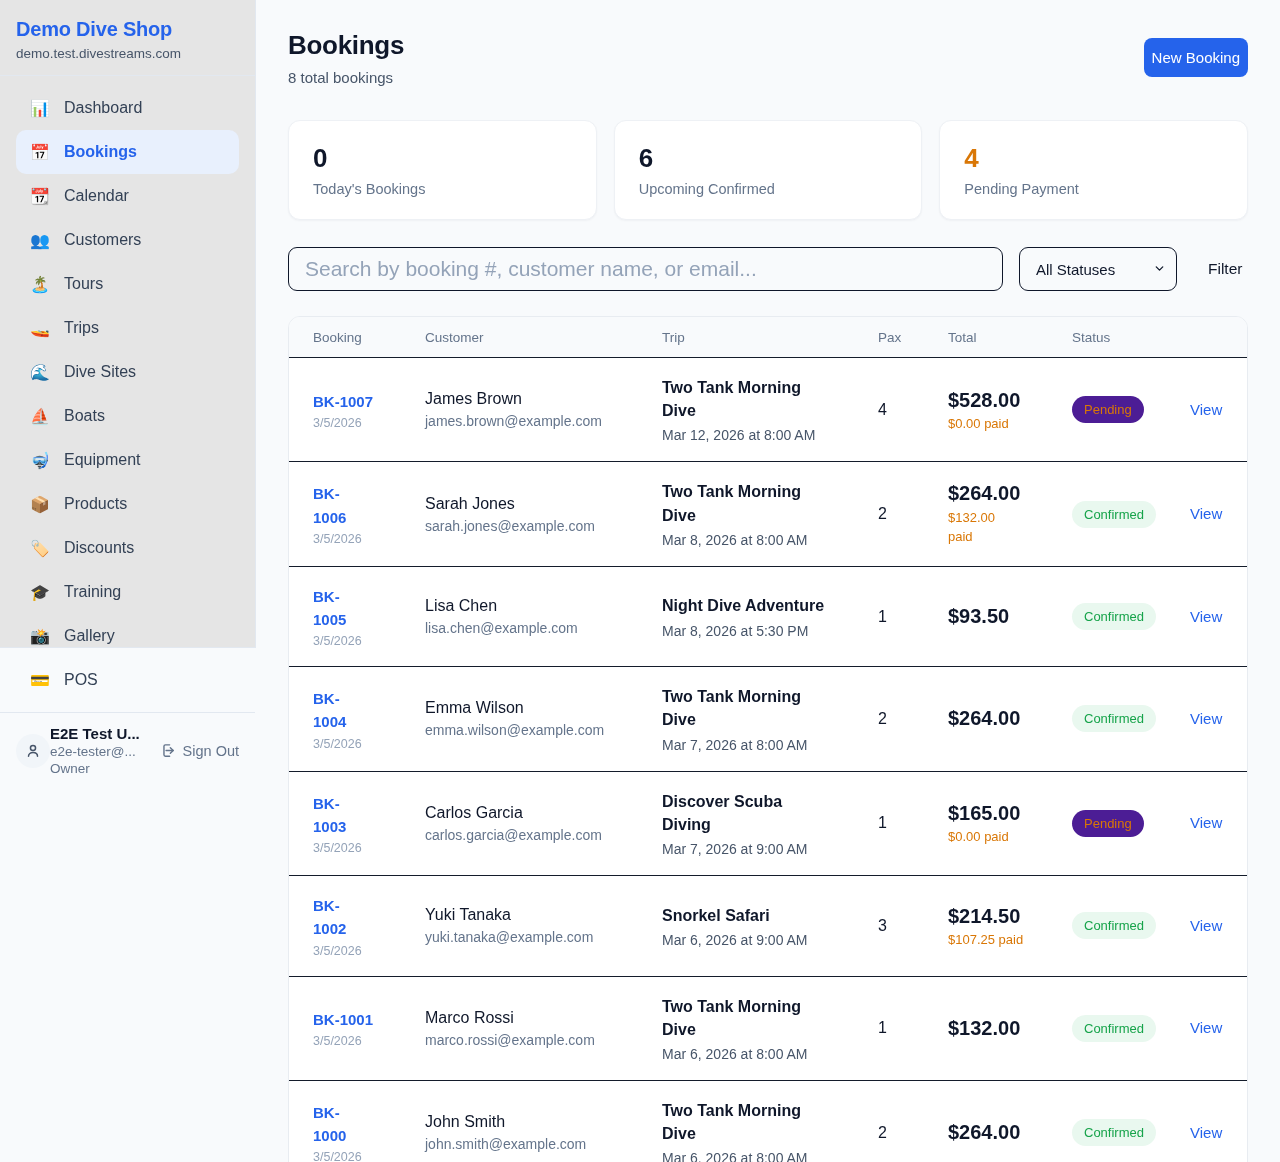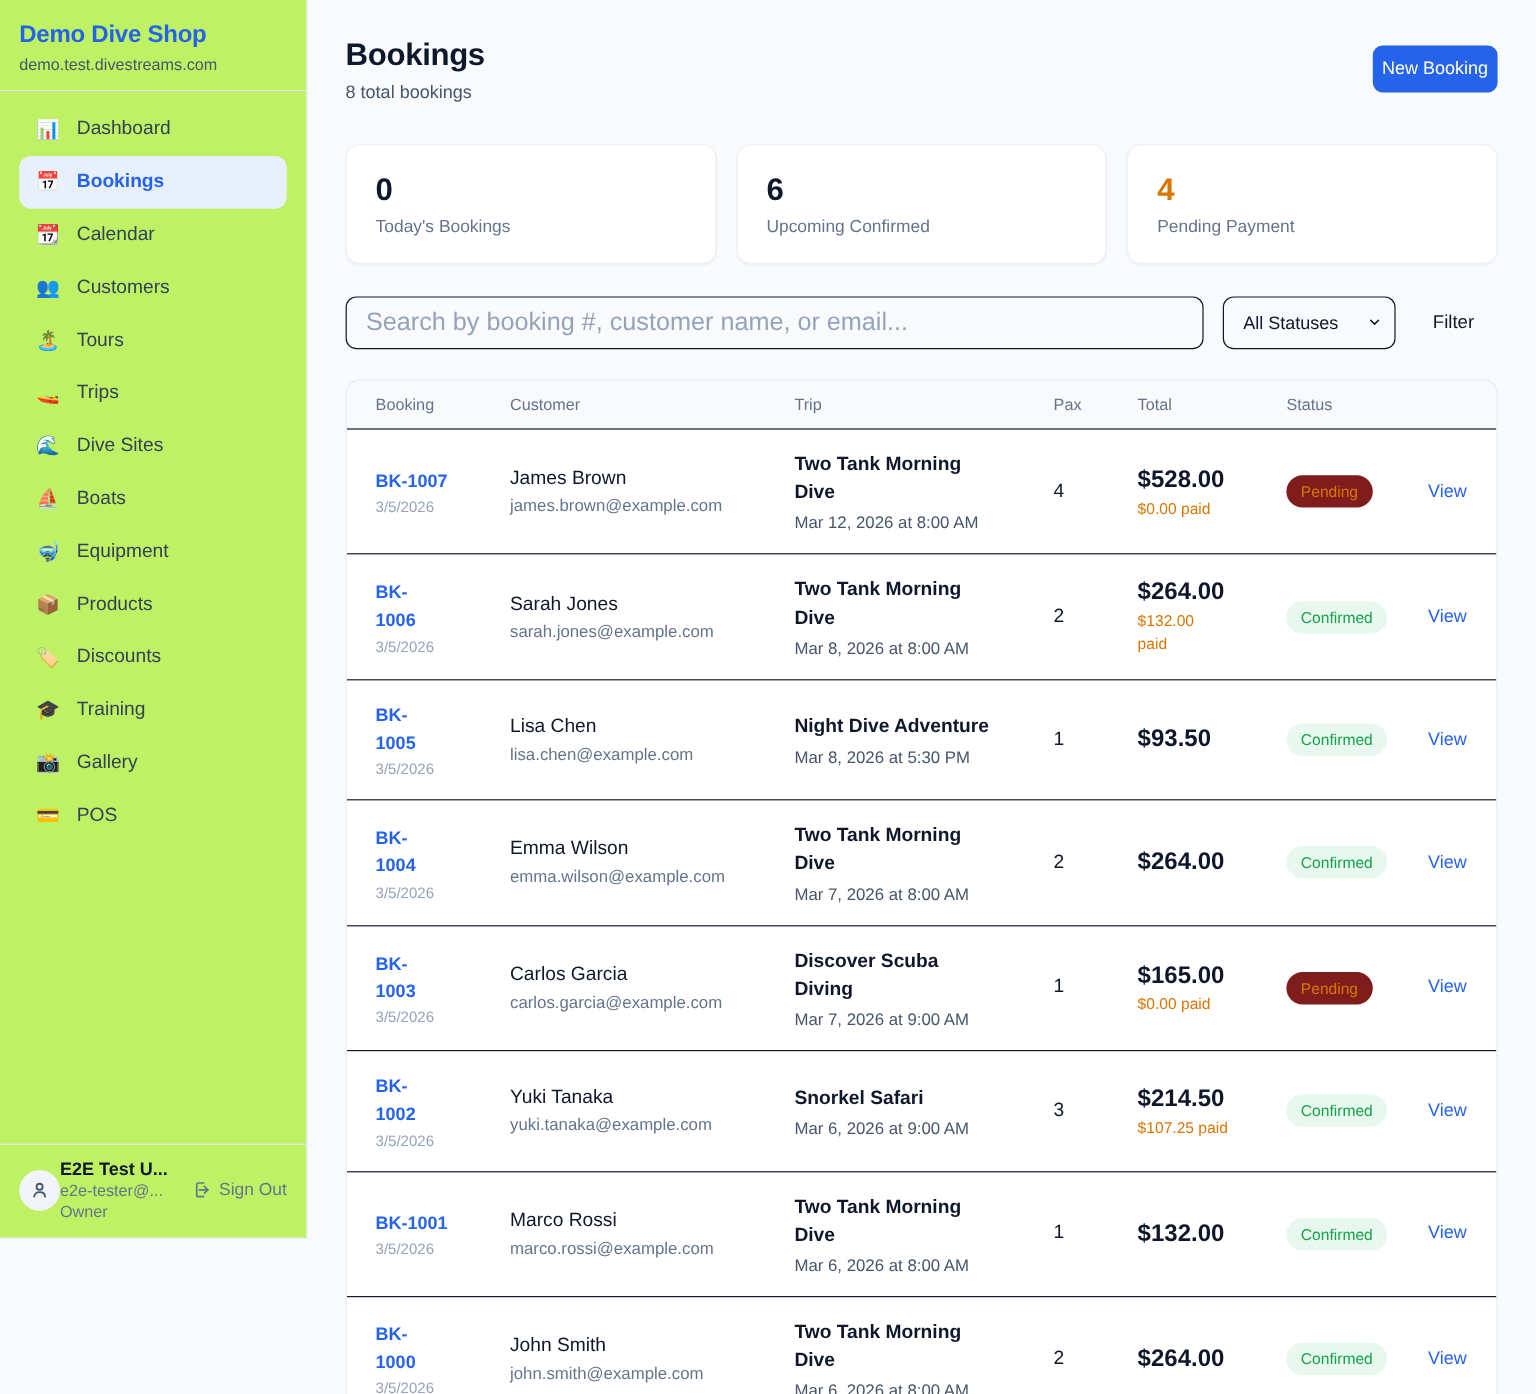--- a/index.html
+++ b/index.html
@@ -8,22 +8,22 @@
     font-family: "Liberation Sans", "DejaVu Sans", sans-serif;
     background: #f8fafc;
     color: #0f172a;
     position: relative;
     overflow: hidden;
   }
 
   
   .sidebar {
     position: absolute; left: 0; top: 0;
-    width: 256px; height: 1032px;
-    background: #bef264;
+    width: 256px; height: 648px;
+    background: #e5e5e5;
     border-right: 1px solid #e2e8f0;
     border-bottom: 1px solid #e2e8f0;
     display: flex; flex-direction: column;
   }
   .brand { padding: 18px 16px 14px 16px; border-bottom: 1px solid #e2e8f0; }
   .brand-title { color: #2563eb; font-size: 20px; font-weight: 700; letter-spacing: -0.2px; }
   .brand-domain { color: #475569; font-size: 13.5px; margin-top: 5px; }
 
   .nav { padding: 10px 16px; flex: 1 1 auto; }
   .nav-item {
@@ -79,21 +79,21 @@
   .search-input {
     flex: 0 0 auto; width: 715px; height: 44px;
     border: 1.5px solid #0f172a; border-radius: 9px;
     padding: 0 16px; font-family: inherit; font-size: 21px; color: #0f172a;
     background: #f8fafc; outline: none;
   }
   .search-input::placeholder { color: #94a3b8; }
   .select-wrap { position: relative; }
   .status-select {
     appearance: none; -webkit-appearance: none;
-    height: 44px; width: 144px;
+    height: 44px; width: 158px;
     border: 1.5px solid #0f172a; border-radius: 9px;
     background: #f8fafc; font-family: inherit; font-size: 15px; color: #0f172a;
     padding: 0 14px 0 16px; outline: none; cursor: pointer;
   }
   .select-chevron { position: absolute; right: 11px; top: 15px; pointer-events: none; }
   .filter-label { font-size: 15.5px; font-weight: 500; color: #0f172a; margin-left: 15px; cursor: pointer; }
 
   
   .table-card {
     margin-top: 25px; background: #ffffff;
@@ -122,21 +122,21 @@
   .pax { font-size: 16px; color: #0f172a; }
   .total { font-size: 20px; font-weight: 700; color: #0f172a; }
   .paid { font-size: 13px; color: #d97706; margin-top: 4px; white-space: nowrap; }
   .paid:empty { display: none; }
   .trow.paid-wrap .paid { white-space: normal; max-width: 58px; line-height: 1.4; }
 
   .badge {
     display: inline-block; padding: 6px 12px; border-radius: 999px;
     font-size: 13px; font-weight: 500;
   }
-  .badge-pending { background: #7f1d1d; color: #d97706; text-align: right; }
+  .badge-pending { background: #4c1d95; color: #d97706; text-align: right; }
   .badge-confirmed { background: #e9f8ef; color: #16a34a; }
 
   .view-link { color: #2563eb; font-size: 15px; font-weight: 500; cursor: pointer; }
 
   svg { display: block; }
 </style>
 </head>
 <body>
 
 <aside class="sidebar">

